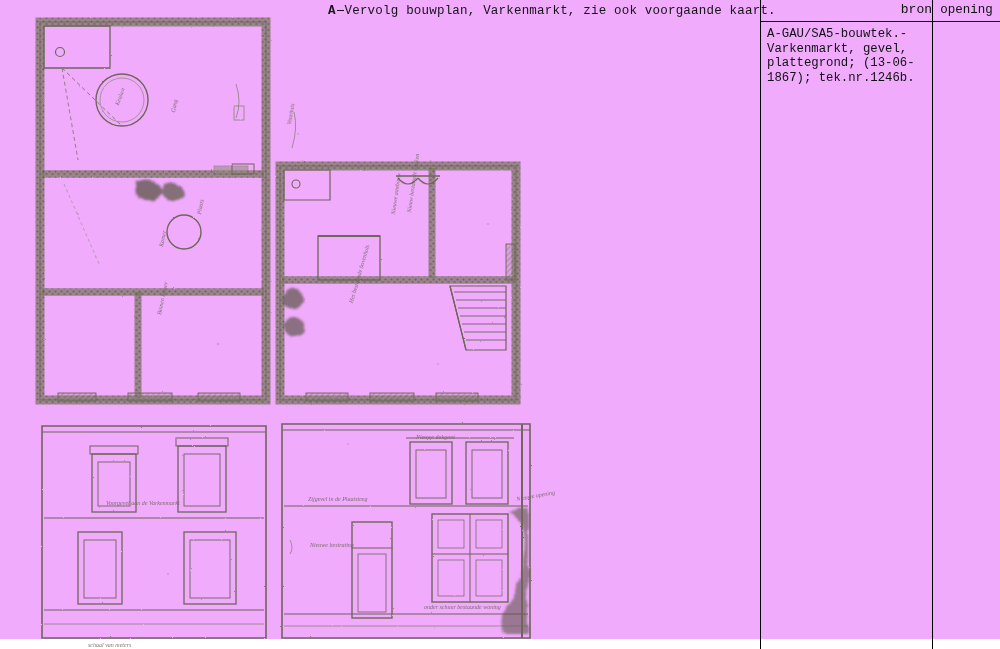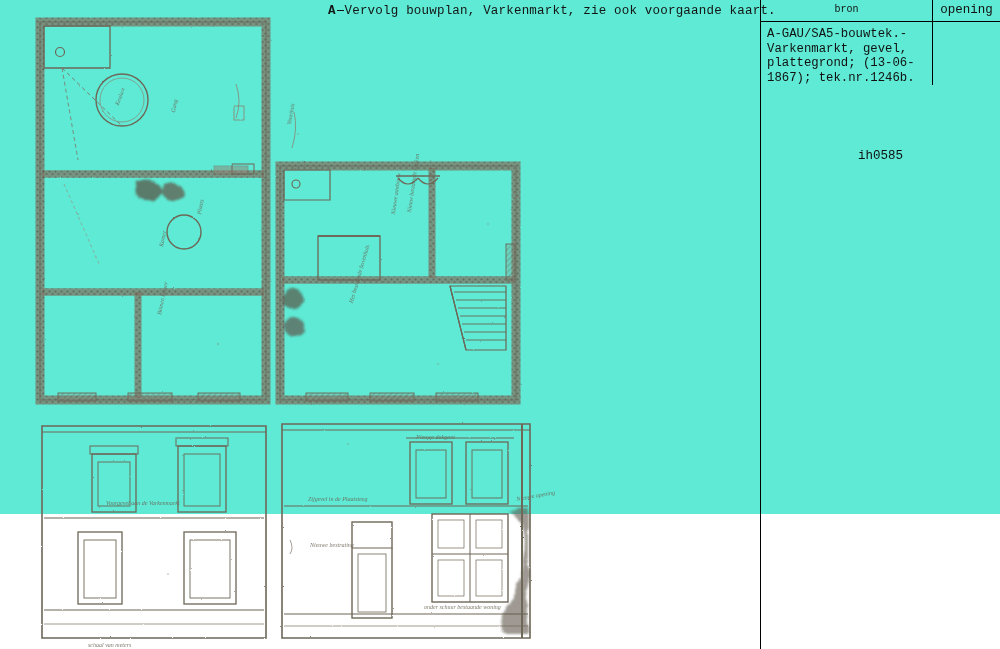--- a/index.html
+++ b/index.html
@@ -11,22 +11,22 @@
     width: 1000px;
     height: 649px;
     font-family: "Liberation Mono", monospace;
     color: #111;
     overflow: hidden;
     position: relative;
   }
   #page {
     position: relative;
     width: 1000px;
-    height: 514px;
-    background: #5eead4;
+    height: 639px;
+    background: #f0abfc;
   }
 
   
   .caption {
     position: absolute;
     left: 328px;
     top: 4px;
     font-size: 12.5px;
     letter-spacing: 0.2px;
     white-space: nowrap;
@@ -55,36 +55,35 @@
     box-sizing: border-box;
   }
   .meta-head {
     display: flex;
     height: 21px;
     border-bottom: 1.6px solid #000;
   }
   .meta-head .col-bron {
     width: 172px;
     border-right: 1.6px solid #000;
-    text-align: center;
-    font-size: 10px;
+    text-align: right;
+    font-size: 13px;
     line-height: 20px;
     box-sizing: border-box;
   }
   .meta-head .col-verwerkt {
     flex: 1;
     text-align: center;
     font-size: 12.5px;
     line-height: 20px;
     box-sizing: border-box;
   }
   .meta-body {
     display: flex;
     height: 628px;
-    flex-direction: column;
   }
   .meta-body .cell-bron {
     width: 172px;
     border-right: 1.6px solid #000;
     box-sizing: border-box;
     padding: 5px 4px 0 6px;
     font-size: 12.3px;
     line-height: 14.6px;
     white-space: pre-line;
   }
@@ -329,17 +328,16 @@
   <div class="meta-table">
     <div class="meta-head">
       <div class="col-bron">bron</div>
       <div class="col-verwerkt">opening</div>
     </div>
     <div class="meta-body">
       <div class="cell-bron">A-GAU/SA5-bouwtek.-
 Varkenmarkt, gevel,
 plattegrond; (13-06-
 1867); tek.nr.1246b.</div>
-      <div class="cell-verwerkt">ih0585</div>
     </div>
   </div>
 
 </div>
 
 </body></html>

